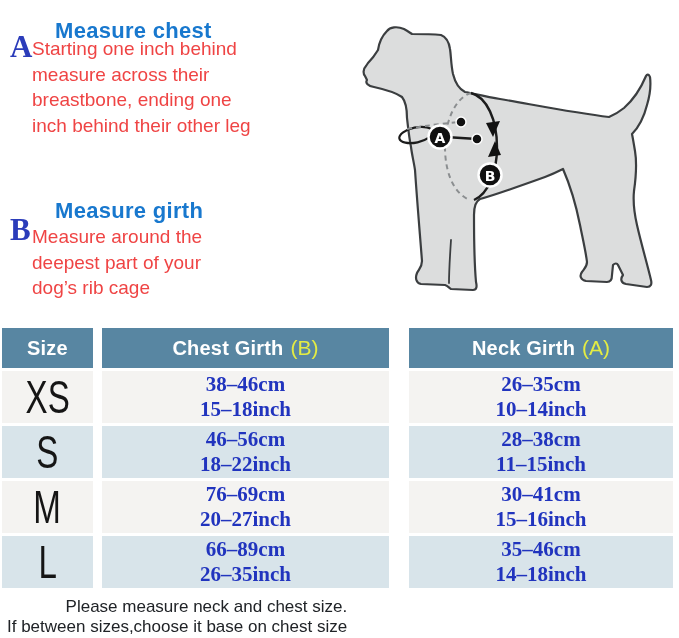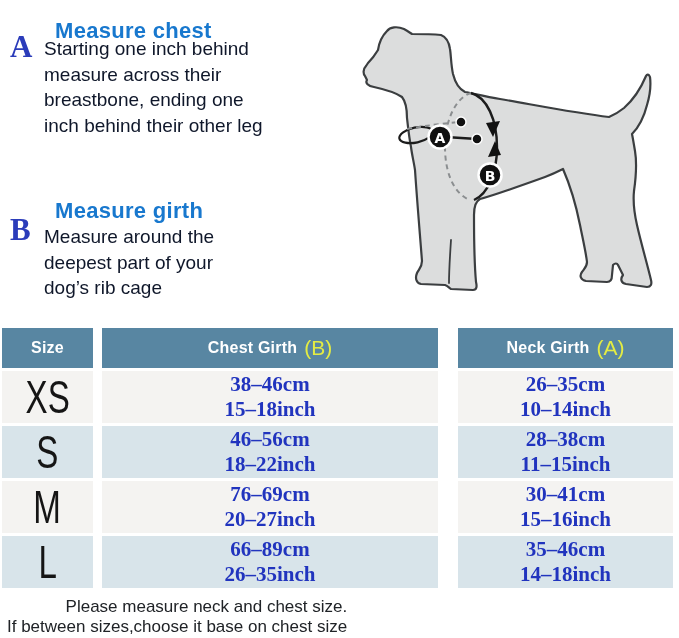--- a/index.html
+++ b/index.html
@@ -15,35 +15,35 @@
   }
   .h-chest{top:18px;}
   .h-girth{top:198px;}
   .marker-letter{
     position:absolute;left:10px;
     font-family:"Liberation Serif","DejaVu Serif",serif;
     font-size:31px;font-weight:bold;color:#2b3cba;line-height:1;
   }
   .m-a{top:31px;}
   .m-b{top:214px;}
-  .para{position:absolute;left:44px;color:#0f172a;font-size:19px;line-height:25.5px;}
+  .para{position:absolute;left:32px;color:#ef4444;font-size:19px;line-height:25.5px;}
   .p-chest{top:36px;}
   .p-girth{top:224px;}
   .para div{white-space:nowrap;}
 
   
   .sg-table{position:absolute;left:2px;top:328px;width:671px;}
   .sg-row{display:flex;height:52px;margin-bottom:3px;}
   .sg-row.hdr{height:40px;}
   .cell{display:flex;flex-direction:column;align-items:center;justify-content:center;}
   .cell-size{width:91px;margin-right:9px;}
-  .cell-chest{width:336px;margin-right:20px;}
+  .cell-chest{width:287px;margin-right:20px;}
   .cell-neck{flex:1;}
   .hdr .cell{background:#5886a2;flex-direction:row;}
-  .hdr-label{color:#ffffff;font-size:16px;font-weight:bold;letter-spacing:.2px;}
+  .hdr-label{color:#ffffff;font-size:20px;font-weight:bold;letter-spacing:.2px;}
   .hdr-tag{color:#e4ec43;font-size:21px;font-weight:normal;margin-left:7px;}
   .row-light .cell{background:#f4f3f1;}
   .row-blue  .cell{background:#d8e4ea;}
   .size-letter{
     font-size:46px;color:#151515;font-weight:400;line-height:1;
     display:inline-block;transform:scaleX(.72);
   }
   .range{
     font-family:"Liberation Serif","DejaVu Serif",serif;font-weight:bold;
     color:#2134be;font-size:21px;line-height:25px;text-align:left;

